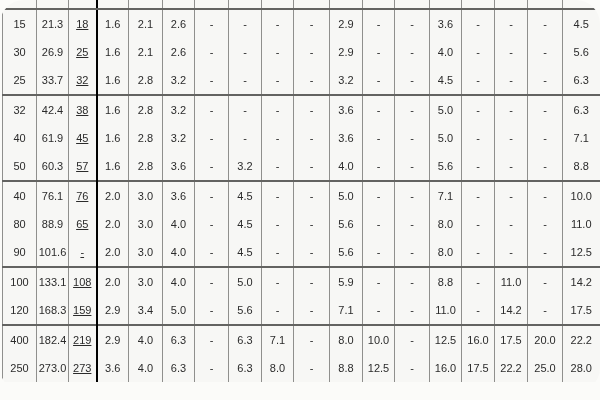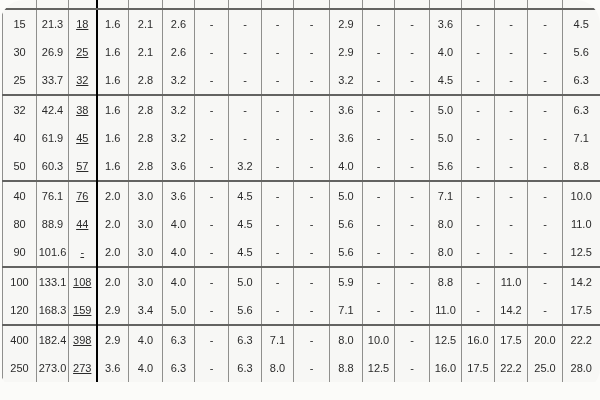--- a/index.html
+++ b/index.html
@@ -236,21 +236,21 @@
           <td>-</td>
           <td>7.1</td>
           <td>-</td>
           <td>-</td>
           <td>-</td>
           <td>10.0</td>
         </tr>
         <tr>
           <td>80</td>
           <td>88.9</td>
-          <td>44</td>
+          <td>65</td>
           <td>2.0</td>
           <td>3.0</td>
           <td>4.0</td>
           <td>-</td>
           <td>4.5</td>
           <td>-</td>
           <td>-</td>
           <td>5.6</td>
           <td>-</td>
           <td>-</td>
@@ -316,21 +316,21 @@
           <td>-</td>
           <td>11.0</td>
           <td>-</td>
           <td>14.2</td>
           <td>-</td>
           <td>17.5</td>
         </tr>
         <tr class="group-start">
           <td>400</td>
           <td>182.4</td>
-          <td>398</td>
+          <td>219</td>
           <td>2.9</td>
           <td>4.0</td>
           <td>6.3</td>
           <td>-</td>
           <td>6.3</td>
           <td>7.1</td>
           <td>-</td>
           <td>8.0</td>
           <td>10.0</td>
           <td>-</td>

